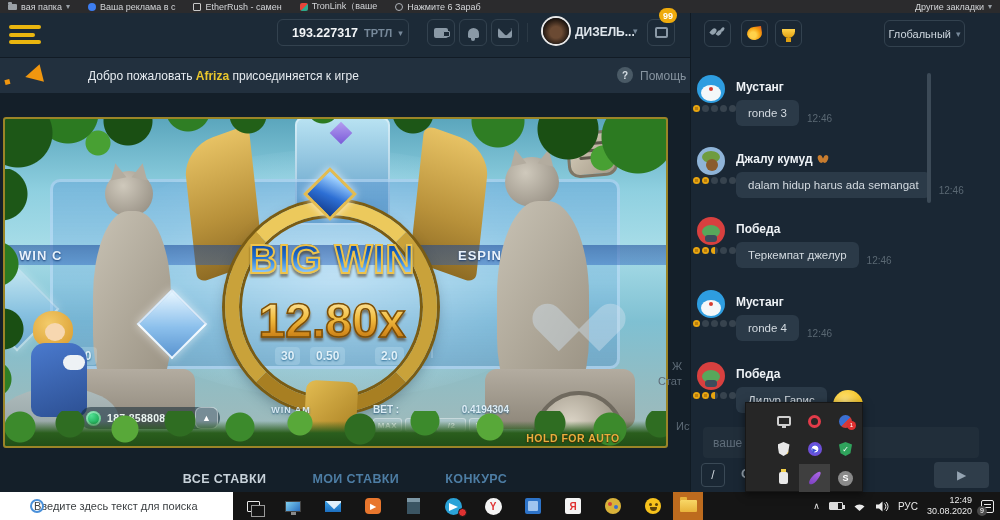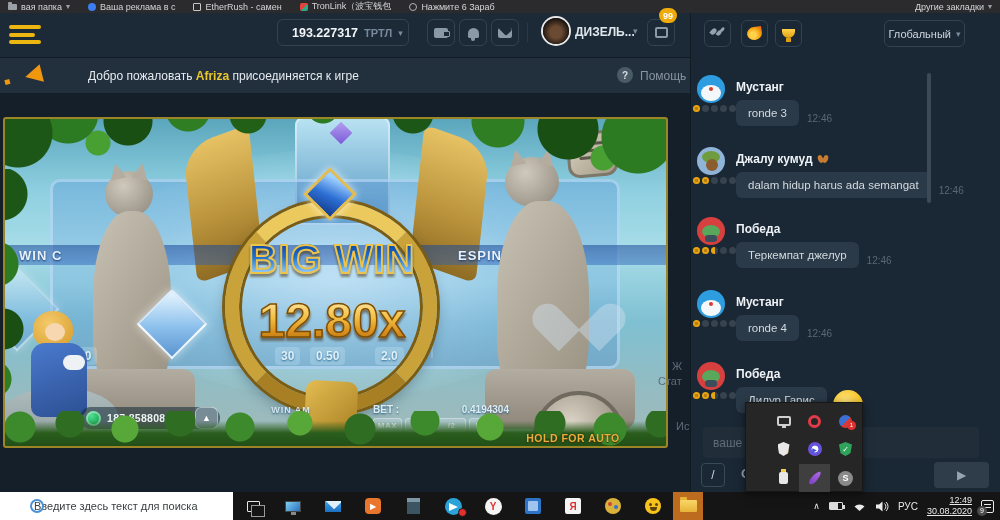--- a/index.html
+++ b/index.html
@@ -242,21 +242,21 @@
   .ti-emoji:before { content:""; position:absolute; left:4px; top:5px; width:3px; height:3px; border-radius:50%; background:#5c430a; box-shadow:6px 0 0 #5c430a; }
   .ti-emoji:after { content:""; position:absolute; left:5px; top:9px; width:7px; height:4px; border-radius:0 0 6px 6px; background:#5c430a; }
   .tb-explorer { width:30px; height:28px; background:#bd6b1e; display:flex; align-items:center; justify-content:center; }
   .ti-folder { width:17px; height:12px; background:linear-gradient(180deg,#f8d766,#e8b33a); border-radius:1px; position:relative; }
   .ti-folder:before { content:""; position:absolute; left:0; top:-3px; width:7px; height:3px; background:#e8b33a; border-radius:1px 1px 0 0; }
   .tb-right { margin-left:auto; display:flex; align-items:center; gap:9px; padding-right:6px; color:#eaeaea; }
   .tb-chev { font-size:9px; color:#eaeaea; }
   .ti-batt { width:14px; height:8px; border:1px solid #ddd; border-radius:1px; position:relative; background:linear-gradient(90deg,#ddd 70%,transparent 70%); }
   .ti-batt:after { content:""; position:absolute; right:-3px; top:2px; width:2px; height:4px; background:#ddd; }
   .tb-lang { font-size:10px; }
-  .tb-clock { font-size:9px; text-align:right; line-height:1.25;text-decoration:underline; }
+  .tb-clock { font-size:9px; text-align:right; line-height:1.25; }
   .ti-notif { width:13px; height:13px; border:1.5px solid #eaeaea; border-radius:2px; position:relative; }
   .ti-notif:before { content:""; position:absolute; left:2px; top:3px; width:7px; height:1.5px; background:#eaeaea; box-shadow:0 3px 0 #eaeaea; }
   .notif-badge { position:absolute; left:-5px; bottom:-4px; width:10px; height:10px; border-radius:50%; background:#4a4a4a; color:#fff; font-size:7px; display:flex; align-items:center; justify-content:center; }
 </style>
 </head>
 <body>
 
 <div class="stage">
 
   <div class="abs bm-bar">
@@ -268,21 +268,21 @@
     <div class="bm-item">
       <span class="fav-blue"></span>
       <span>Ваша реклама в с</span>
     </div>
     <div class="bm-item">
       <span class="fav-sq"></span>
       <span>EtherRush - самен</span>
     </div>
     <div class="bm-item">
       <span class="fav-tron"></span>
-      <span>TronLink（波宝钱包</span>
+      <span>TronLink（ваше</span>
     </div>
     <div class="bm-item">
       <span class="fav-mag"></span>
       <span>Нажмите 6 Зараб</span>
     </div>
     <div class="bm-item bm-other">
       <span>Другие закладки</span>
       <span class="bm-caret">▾</span>
     </div>
   </div>
@@ -396,20 +396,25 @@
     <div class="leaves leaves-top"></div>
     <div class="leaves leaves-left"></div>
   </div>
 
   <div class="abs side-strip">
     <div style="left:16px;top:10px">Ж</div>
     <div style="left:2px;top:25px">Стат</div>
     <div style="left:20px;top:70px">Ист</div>
   </div>
 
+  <div class="abs tabs">
+    <span class="tab-active">ВСЕ СТАВКИ</span>
+    <span class="tab">МОИ СТАВКИ</span>
+    <span class="tab">КОНКУРС</span>
+  </div>
 
   <div class="abs sidebar">
     <div class="abs sb-btn" style="left:13px">
         <span class="i-drops">
           <i></i>
           <i></i>
           <i></i>
         </span>
       </div>
     <div class="abs sb-btn" style="left:50px">

